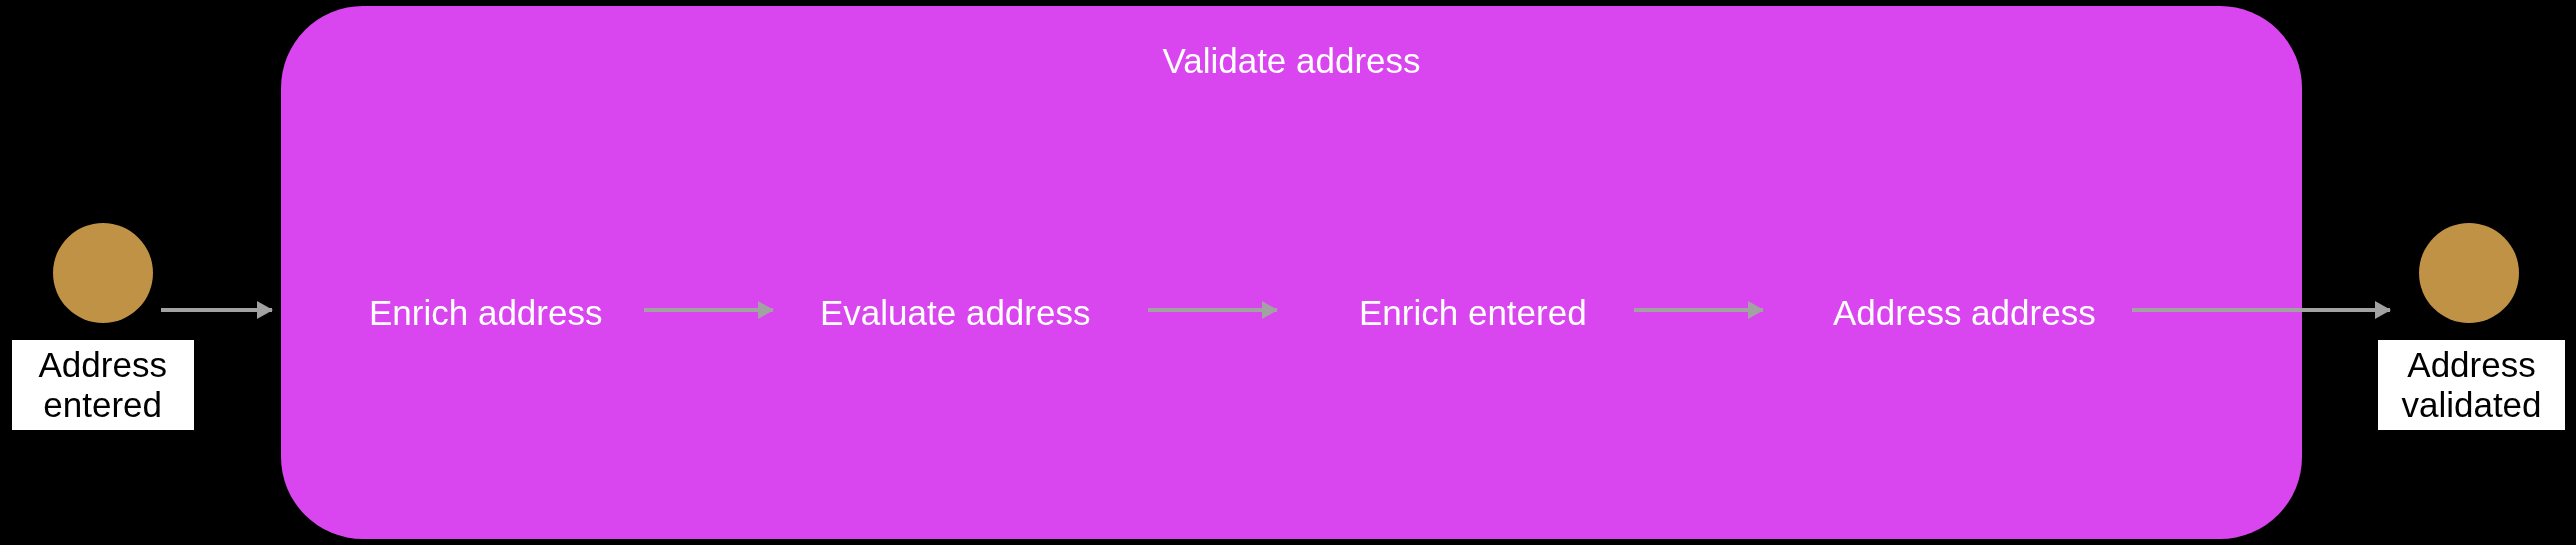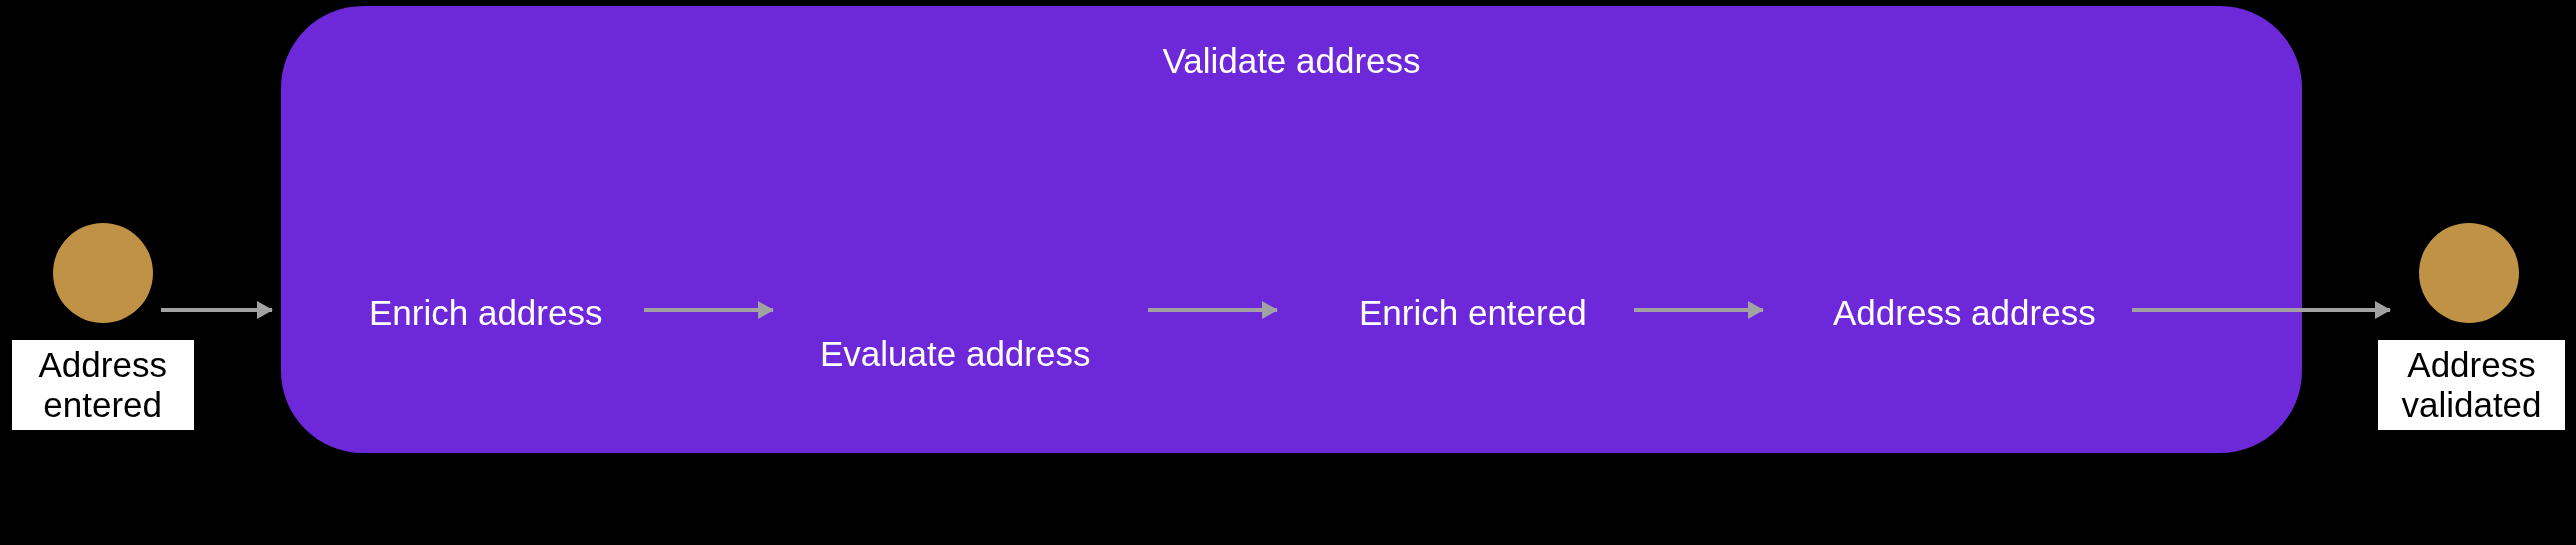--- a/index.html
+++ b/index.html
@@ -9,22 +9,22 @@
     width: 2576px;
     height: 546px;
     position: relative;
     overflow: hidden;
   }
   .main-container {
     position: absolute;
     left: 281px;
     top: 5.9px;
     width: 2021px;
-    height: 447px;
-    background: #6d28d9;
+    height: 533px;
+    background: #d946ef;
     border-radius: 82px;
   }
   .title {
     position: absolute;
     left: 50%;
     transform: translateX(-50%);
     top: 35px;
     color: #fff;
     font-size: 35px;
     font-weight: 400;
@@ -72,21 +72,21 @@
     padding: 4.7px 2.3px;
   }
   .step {
     position: absolute;
     top: 293px;
     color: #fff;
     font-size: 35px;
     white-space: nowrap;
   }
   .step1 { left: 369px; }
-  .step2 { left: 820px; margin-top: 41px; }
+  .step2 { left: 820px; }
   .step3 { left: 1359px; }
   .step4 { left: 1833px; }
   .arrow {
     position: absolute;
     height: 3.5px;
     background: #a2a2a2;
   }
   .arrow::after {
     content: "";
     position: absolute;

